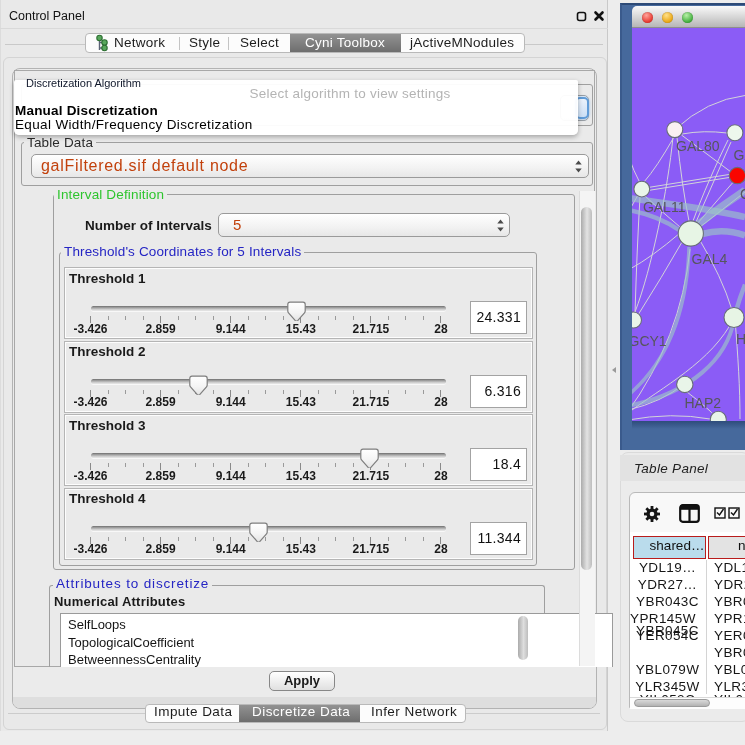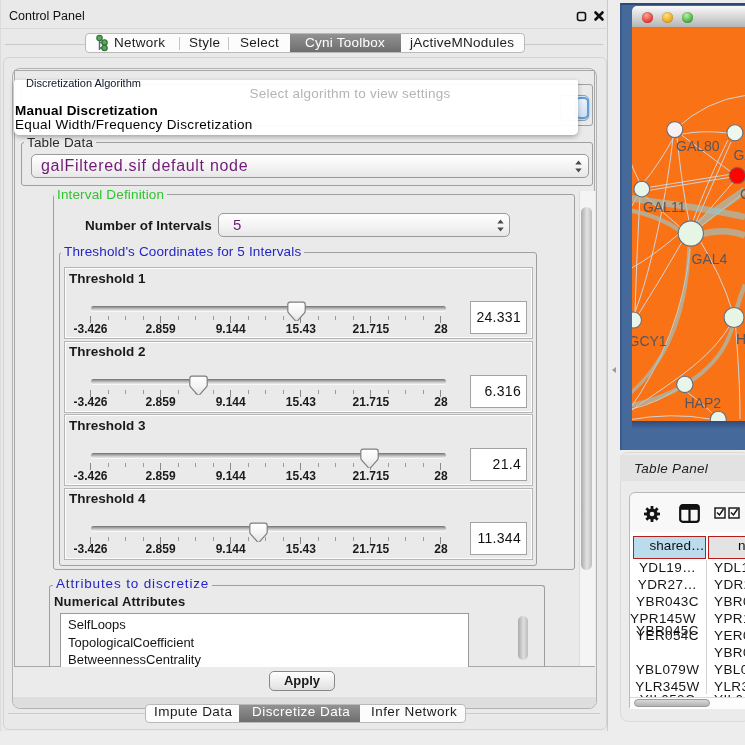--- a/index.html
+++ b/index.html
@@ -29,42 +29,42 @@
 .tabsep { position:absolute; top:4px; width:1px; height:13px; background:#c4c4c4; }
 
 
 .group { position:absolute; border:1px solid #9f9f9f; border-radius:3px; }
 .glabel { position:absolute; font-size:13.5px; letter-spacing:0.15px; color:#2b2b2b; background:#eaeaea;
   padding:0 3px; white-space:nowrap; }
 
 
 .combo { position:absolute; border:1px solid #9a9a9a; border-radius:5px;
   background:linear-gradient(#ffffff,#f2f2f2 60%,#e7e7e7); }
-.combotxt { position:absolute; font-size:16px; letter-spacing:0.7px; color:#701a75; white-space:nowrap; }
+.combotxt { position:absolute; font-size:16px; letter-spacing:0.7px; color:#c2410c; white-space:nowrap; }
 .updn { position:absolute; width:9px; }
 
 
 .tpanel { position:absolute; left:64px; width:469px; height:72px;
   border:1px solid #b5b5b5; box-shadow:inset 0 0 0 1px #fdfdfd; background:#eaeaea; }
 .ttitle { position:absolute; left:4px; top:2.5px; font-size:13.5px; font-weight:bold; color:#1a1a1a; }
 .track { position:absolute; left:26px; top:37.5px; width:355px; height:5px; border-radius:2.5px;
   background:linear-gradient(#6e6e6e,#a3a3a3 35%,#d5d5d5 75%,#e9e9e9); box-shadow:0 1px 0 #f8f8f8; }
 .minticks { position:absolute; left:25px; top:48px; width:357px; height:4px;
   background:repeating-linear-gradient(90deg,#9a9a9a 0 1px,transparent 1px 17.525px); }
 .majticks { position:absolute; left:25px; top:48px; width:357px; height:7px;
   background:repeating-linear-gradient(90deg,#8a8a8a 0 1px,transparent 1px 70.1px); }
 .tlabel { position:absolute; top:53.5px; font-size:12px; font-weight:bold; color:#1a1a1a;
   transform:translateX(-50%); }
 .vbox { position:absolute; left:405px; top:33px; width:57px; height:33px; background:#fff;
   border:1px solid #a3a3a3; font-size:14px; letter-spacing:0.3px; color:#111; text-align:right;
   line-height:31px; padding-right:5px; }
 .thumb { position:absolute; top:33px; width:21px; height:20px; }
 
 
-#attrlist { left:60px; top:613px; width:409px; height:54px; background:#fff;
+#attrlist { left:60px; top:613px; width:553px; height:54px; background:#fff;
   border:1px solid #9a9a9a; border-bottom:none; overflow:hidden; font-size:13px; color:#151515; }
 #attrlist div { padding-left:7px; line-height:17.5px; }
 
 
 #applybtn { left:269px; top:671px; width:66px; height:20px; border:1px solid #878787;
   border-radius:5px; background:linear-gradient(#ffffff,#e0e0e0); text-align:center;
   font-size:13px; font-weight:bold; color:#1a1a1a; line-height:18px; }
 #bottabs { left:145px; top:704px; width:321px; height:19px; }
 
 
@@ -81,21 +81,21 @@
   background:linear-gradient(90deg,#ababab,#dedede 55%,#bdbdbd); }
 
 
 #desktop { left:620px; top:3px; width:125px; height:447px; background:#46699c;
   border-top:2px solid #2d4a77; border-left:2px solid #3a5a8c; }
 #mactitle { left:632px; top:6px; width:113px; height:22px;
   background:linear-gradient(#fafafa,#b6b6b6); border-radius:5px 0 0 0;
   border-bottom:1px solid #8e8e8e; }
 .light { position:absolute; top:11.5px; width:11px; height:11px; border-radius:50%;
   box-shadow:inset 0 0 0 1px rgba(0,0,0,0.28), inset 0 2px 2px rgba(255,255,255,0.5); }
-#canvas { left:632px; top:28px; width:113px; height:393px; background:#f97316; overflow:hidden; }
+#canvas { left:632px; top:28px; width:113px; height:393px; background:#8b5cf6; overflow:hidden; }
 #canvshadow { left:632px; top:421px; width:113px; height:8px;
   background:linear-gradient(#2e4c7b,#46699c); }
 
 #tpouter { left:620px; top:452px; width:130px; height:270px; border:1px solid #dadada;
   border-radius:8px; background:#ebebeb; }
 #tpband { left:620px; top:455px; width:125px; height:26px; background:#e2e2e2; }
 #tptitle { left:634px; top:460.5px; font-size:13.5px; letter-spacing:0.3px; color:#222;font-style:italic; }
 #tablebox { left:629px; top:492px; width:117px; height:216px; background:#f8f8f8;
   border:1px solid #b9b9b9; border-radius:6px 0 0 0; }
 .hcell { position:absolute; top:536px; height:23px; background:#badcec; border:1px solid #b91c1c;
@@ -221,21 +221,21 @@
       <div class="majticks"></div>
     <span class="tlabel" style="left:25.5px">-3.426</span>
     <span class="tlabel" style="left:95.6px">2.859</span>
     <span class="tlabel" style="left:165.7px">9.144</span>
     <span class="tlabel" style="left:235.8px">15.43</span>
     <span class="tlabel" style="left:305.9px">21.715</span>
     <span class="tlabel" style="left:376px">28</span>
     <svg class="thumb" style="left:294px" width="21" height="20" viewBox="0 0 21 20">
       <path d="M4 1.2 h13 q2.2 0 2.2 2.2 v6.6 q0 1 -0.7 1.8 l-6.6 7.5 q-1.4 1.5 -2.8 0 l-6.6 -7.5 q-0.7 -0.8 -0.7 -1.8 v-6.6 q0 -2.2 2.2 -2.2 z" fill="url(#thg)" stroke="#7e7e7e" stroke-width="1.2"></path>
     </svg>
-    <div class="vbox">21.4</div>
+    <div class="vbox">18.4</div>
   </div>
   <div class="tpanel" style="top:487.5px">
     <div class="ttitle">Threshold 4</div>
     <div class="track"></div>
       <div class="minticks"></div>
       <div class="majticks"></div>
     <span class="tlabel" style="left:25.5px">-3.426</span>
     <span class="tlabel" style="left:95.6px">2.859</span>
     <span class="tlabel" style="left:165.7px">9.144</span>
     <span class="tlabel" style="left:235.8px">15.43</span>

